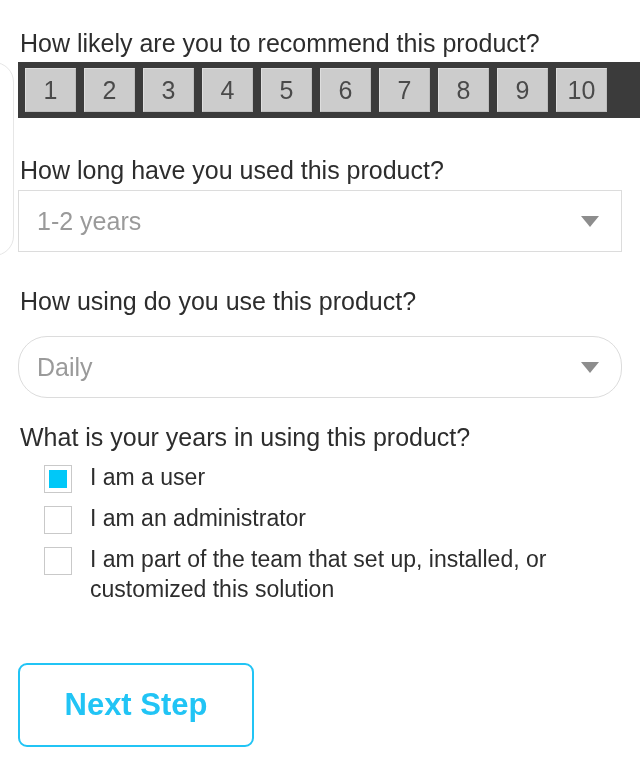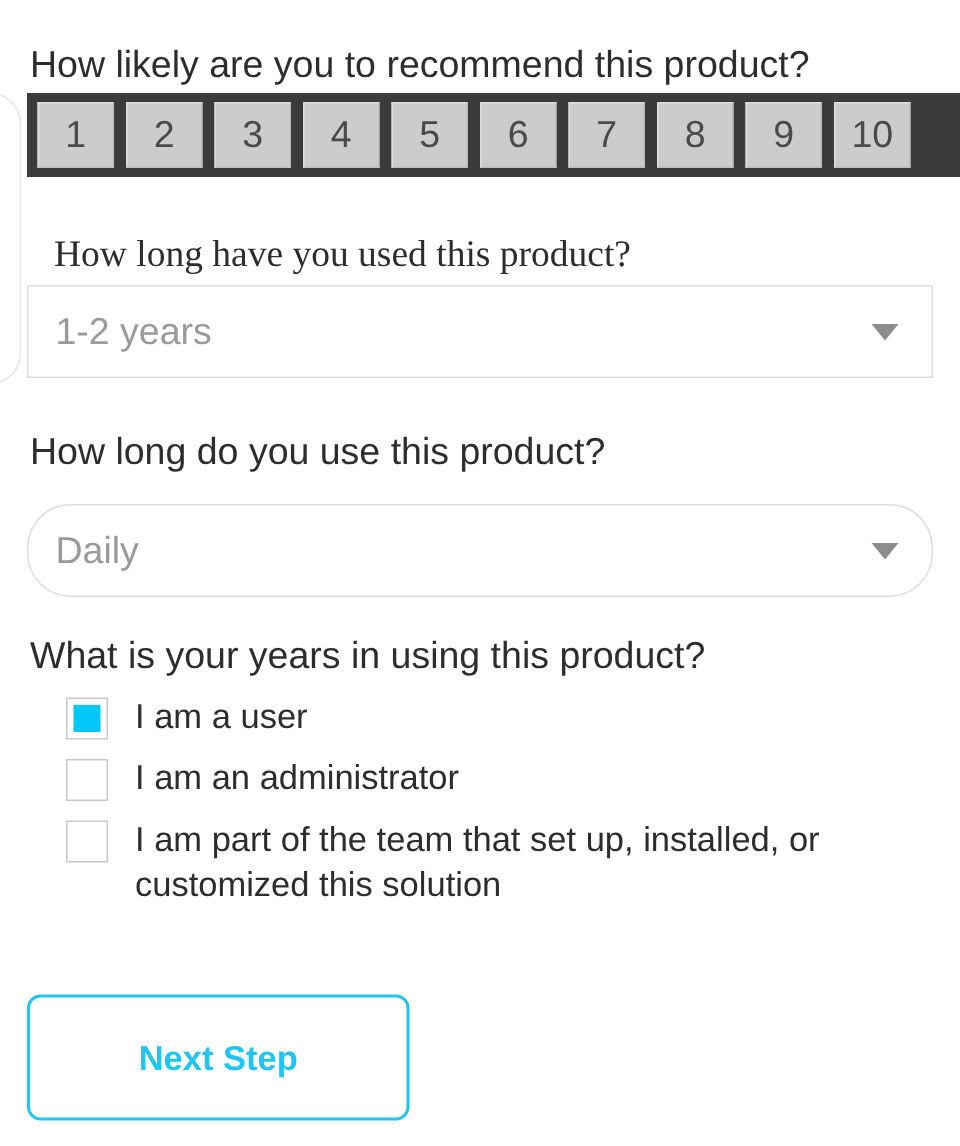--- a/index.html
+++ b/index.html
@@ -139,30 +139,30 @@
     line-height: 30px;
     color: #2d2d2d;
     margin-left: 18px;
   }
 
   
   .next-button {
     position: absolute;
     left: 18px;
     top: 663px;
-    width: 255px;
+    width: 236px;
     height: 84px;
     border: 2px solid #21c4f5;
     border-radius: 9px;
     background: #ffffff;
     box-sizing: border-box;
     display: flex;
     align-items: center;
     justify-content: center;
-    font-size: 23px;
+    font-size: 31px;
     font-weight: bold;
     color: #21c4f5;
     cursor: pointer;
   }
 </style>
 </head>
 <body>
 
 <div class="card-edge"></div>
 
@@ -176,28 +176,28 @@
       <div class="rating-cell">3</div>
       <div class="rating-cell">4</div>
       <div class="rating-cell">5</div>
       <div class="rating-cell">6</div>
       <div class="rating-cell">7</div>
       <div class="rating-cell">8</div>
       <div class="rating-cell">9</div>
       <div class="rating-cell">10</div>
     </div>
 
-  <div class="question" style="position:absolute; left:16px; top:155px;font-family:Liberation Serif, serif;">How long have you used this product?</div>
+  <div class="question" style="position:absolute; left:0; top:155px;">How long have you used this product?</div>
 
   <div class="select" style="top:190px;gap:34px;">
     <span class="select-value">1-2 years</span>
     <span class="select-arrow"></span>
   </div>
 
-  <div class="question" style="position:absolute; left:0; top:286px;">How long do you use this product?</div>
+  <div class="question" style="position:absolute; left:0; top:286px;">How using do you use this product?</div>
 
   <div class="select" style="top:336px;border-radius:29px;">
     <span class="select-value">Daily</span>
     <span class="select-arrow"></span>
   </div>
 
   <div class="question" style="position:absolute; left:0; top:422px;">What is your years in using this product?</div>
 
   <div id="role-options">
       <div class="checkbox-row" style="top: 462px;">

